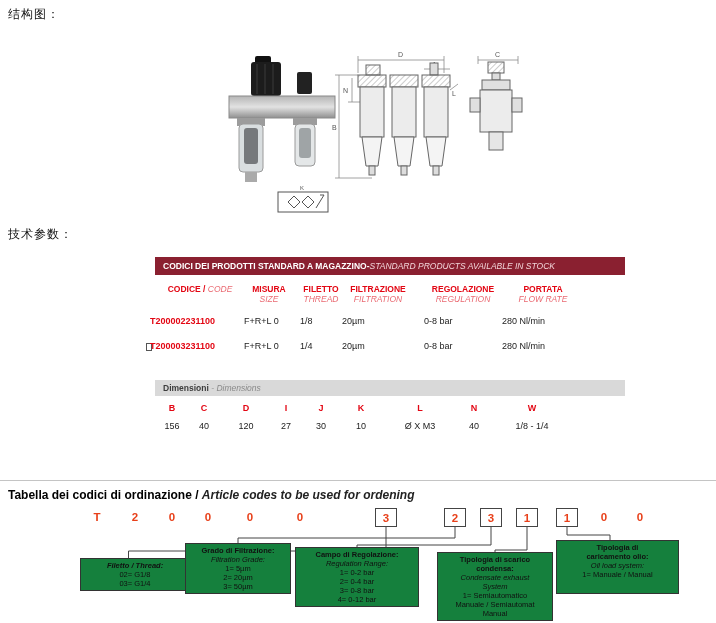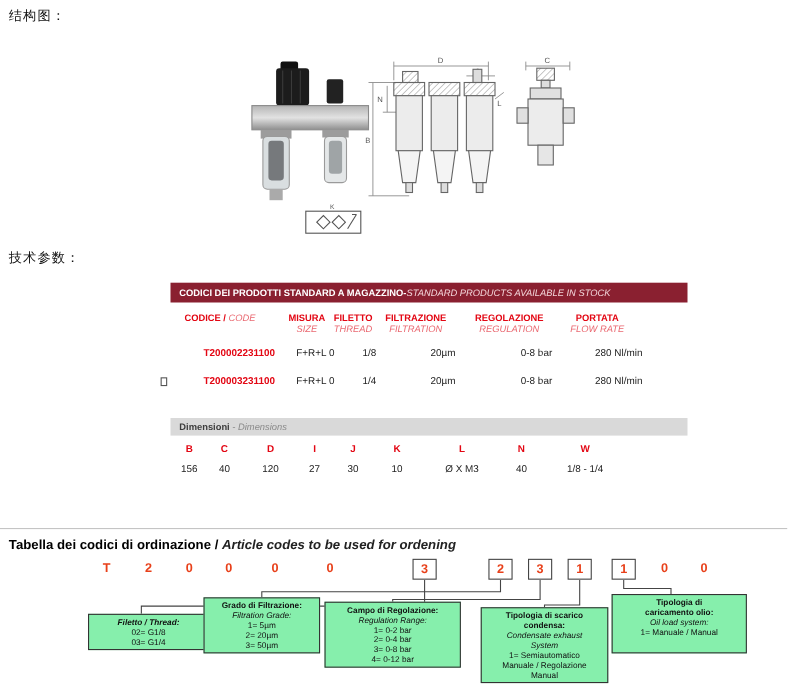--- a/index.html
+++ b/index.html
@@ -15,28 +15,28 @@
              color:#fff;font-size:8.5px;line-height:18px;padding-left:8px;white-space:nowrap}
   .stock-bar .it{font-weight:bold}
   .stock-bar .en{font-style:italic;color:#f2d4d8}
 
   .thead{position:absolute;left:0;top:284px;width:600px;height:24px;font-size:8.5px}
   .th{position:absolute;top:0;text-align:center;white-space:nowrap}
   .th-it{font-weight:bold;color:#e30613;display:block}
   .th-en{font-style:italic;color:#ea6a72;display:block}
   .th0 .th-it,.th0 .th-en{display:inline}
   .c0{left:150px;width:100px}
-  .c1{left:254px;width:50px}
+  .c1{left:244px;width:50px}
   .c2{left:300px;width:42px}
   .c3{left:342px;width:72px}
   .c4{left:424px;width:78px}
   .c5{left:502px;width:82px}
 
   .trow{position:absolute;left:0;width:716px;height:13px;font-size:9px}
-  .td{position:absolute;top:0;text-align:right;color:#222;white-space:nowrap}
+  .td{position:absolute;top:0;text-align:left;color:#222;white-space:nowrap}
   .td.code{color:#e30613;font-weight:bold}
   .marker{position:absolute;left:146px;top:343px;width:6px;height:8px;border:1px solid #555;background:#fff}
 
   .dim-band{position:absolute;left:155px;top:380px;width:470px;height:16px;background:#d9d9d9;
             font-size:8.5px;line-height:16px;padding-left:8px;white-space:nowrap}
   .dim-band .it{font-weight:bold;color:#3c3c3c}
   .dim-band .en{font-style:italic;color:#8a8a8a}
   .dimrow{position:absolute;left:0;width:716px;height:12px;font-size:9px}
   .dimcell{position:absolute;top:0;width:44px;text-align:center;white-space:nowrap}
   .letters .dimcell{color:#e30613;font-weight:bold}
@@ -52,21 +52,21 @@
 
   .codechar{position:absolute;top:508px;width:22px;height:19px;line-height:19px;text-align:center;
             font-size:11.5px;font-weight:bold;color:#e8401a}
   .codechar.boxed{border:1px solid #444;background:#fff}
   .k0{left:86px}.k1{left:124px}.k2{left:161px}.k3{left:197px}.k4{left:239px}.k5{left:289px}
   .k6{left:375px}.k7{left:444px}.k8{left:480px}.k9{left:516px}.k10{left:556px}
   .k11{left:593px}.k12{left:629px}
 
   .connector-svg{position:absolute;left:0;top:500px;width:716px;height:123px}
 
-  .legend-box{position:absolute;border:1px solid #333;background:#86efac;font-size:7.5px;line-height:9px;
+  .legend-box{position:absolute;border:1px solid #333;background:#15803d;font-size:7.5px;line-height:9px;
               text-align:center;padding:2px 2px;color:#111;z-index:2}
   .lb-bold{font-weight:bold}
   .lb-italic{font-style:italic}
   .lb-bolditalic{font-weight:bold;font-style:italic}
   .box1{left:80px;top:558px;width:110px;min-height:30px}
   .box2{left:185px;top:543px;width:106px}
   .box3{left:295px;top:547px;width:124px}
   .box4{left:437px;top:552px;width:116px}
   .box5{left:556px;top:540px;width:123px;min-height:54px}
 </style>
@@ -309,21 +309,21 @@
     <div>3= 0-8 bar</div>
     <div>4= 0-12 bar</div>
   </div>
 
   <div class="legend-box box4">
     <div class="lb-bold">Tipologia di scarico</div>
     <div class="lb-bold">condensa:</div>
     <div class="lb-italic">Condensate exhaust</div>
     <div class="lb-italic">System</div>
     <div>1= Semiautomatico</div>
-    <div>Manuale / Regolazione</div>
+    <div>Manuale / Semiautomat</div>
     <div>Manual</div>
   </div>
 
   <div class="legend-box box5">
     <div class="lb-bold">Tipologia di</div>
     <div class="lb-bold">caricamento olio:</div>
     <div class="lb-italic">Oil load system:</div>
     <div>1= Manuale / Manual</div>
   </div>
 

